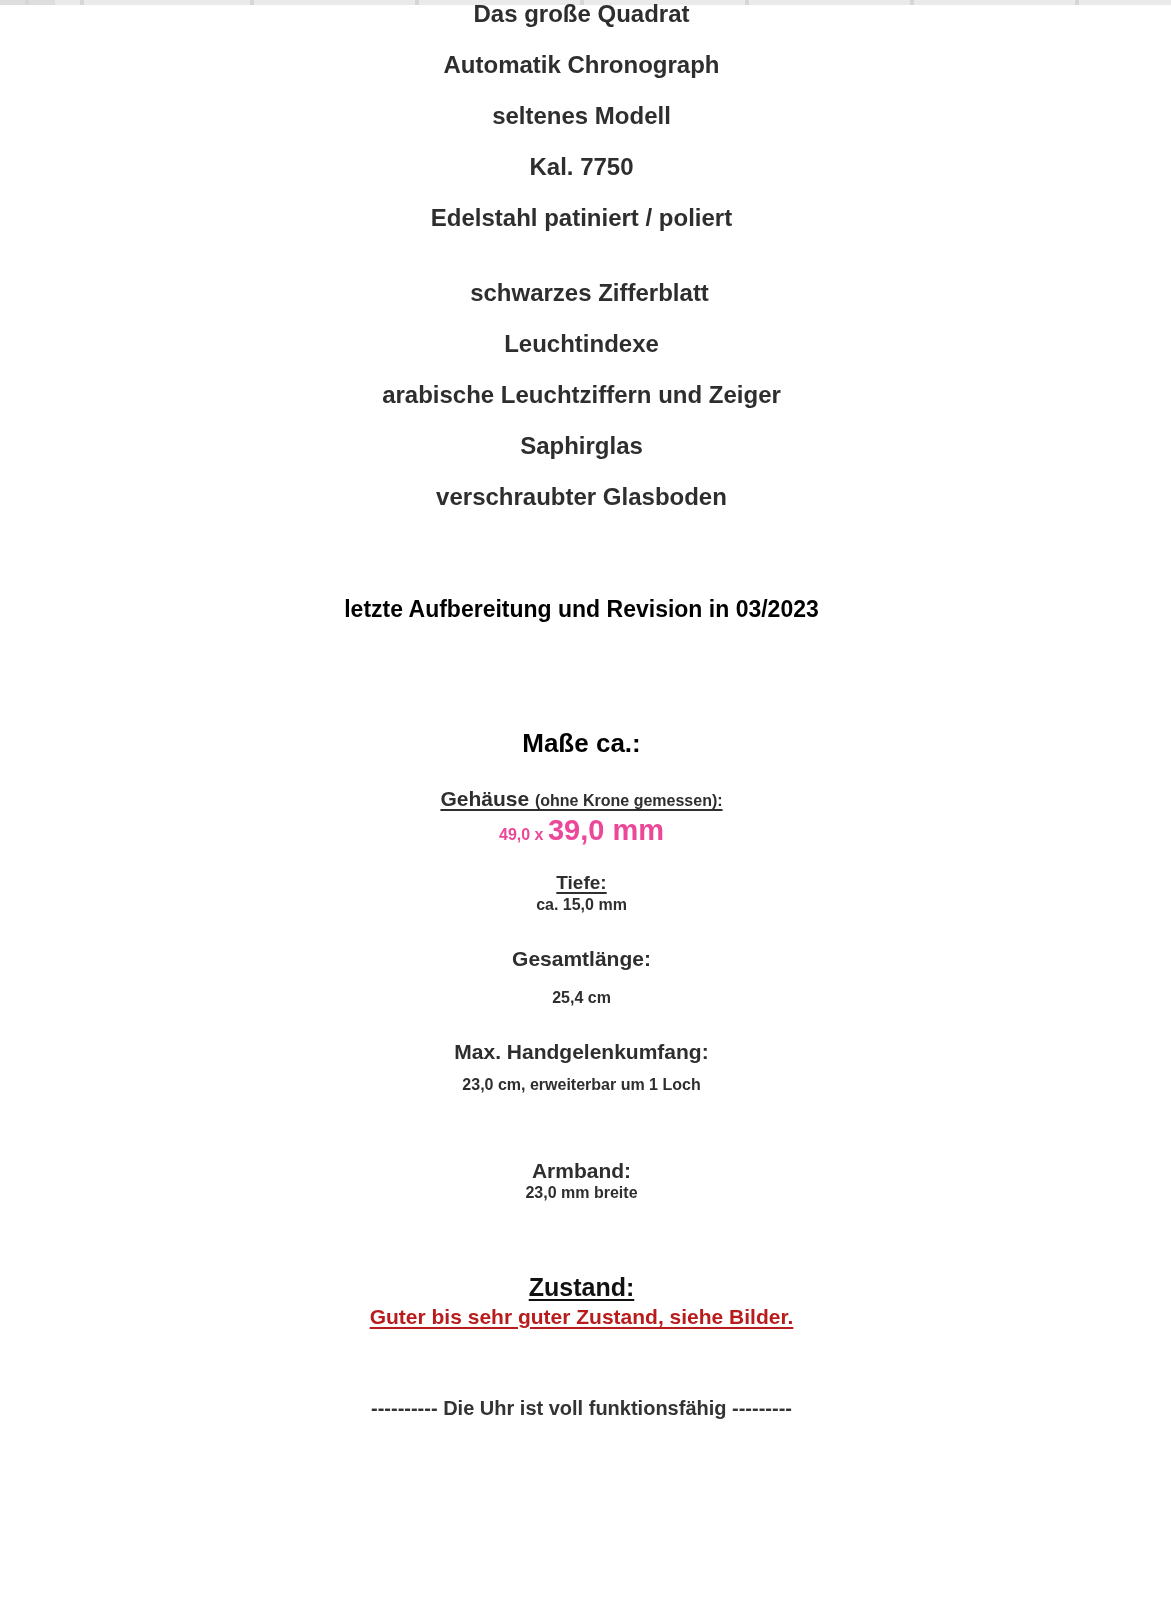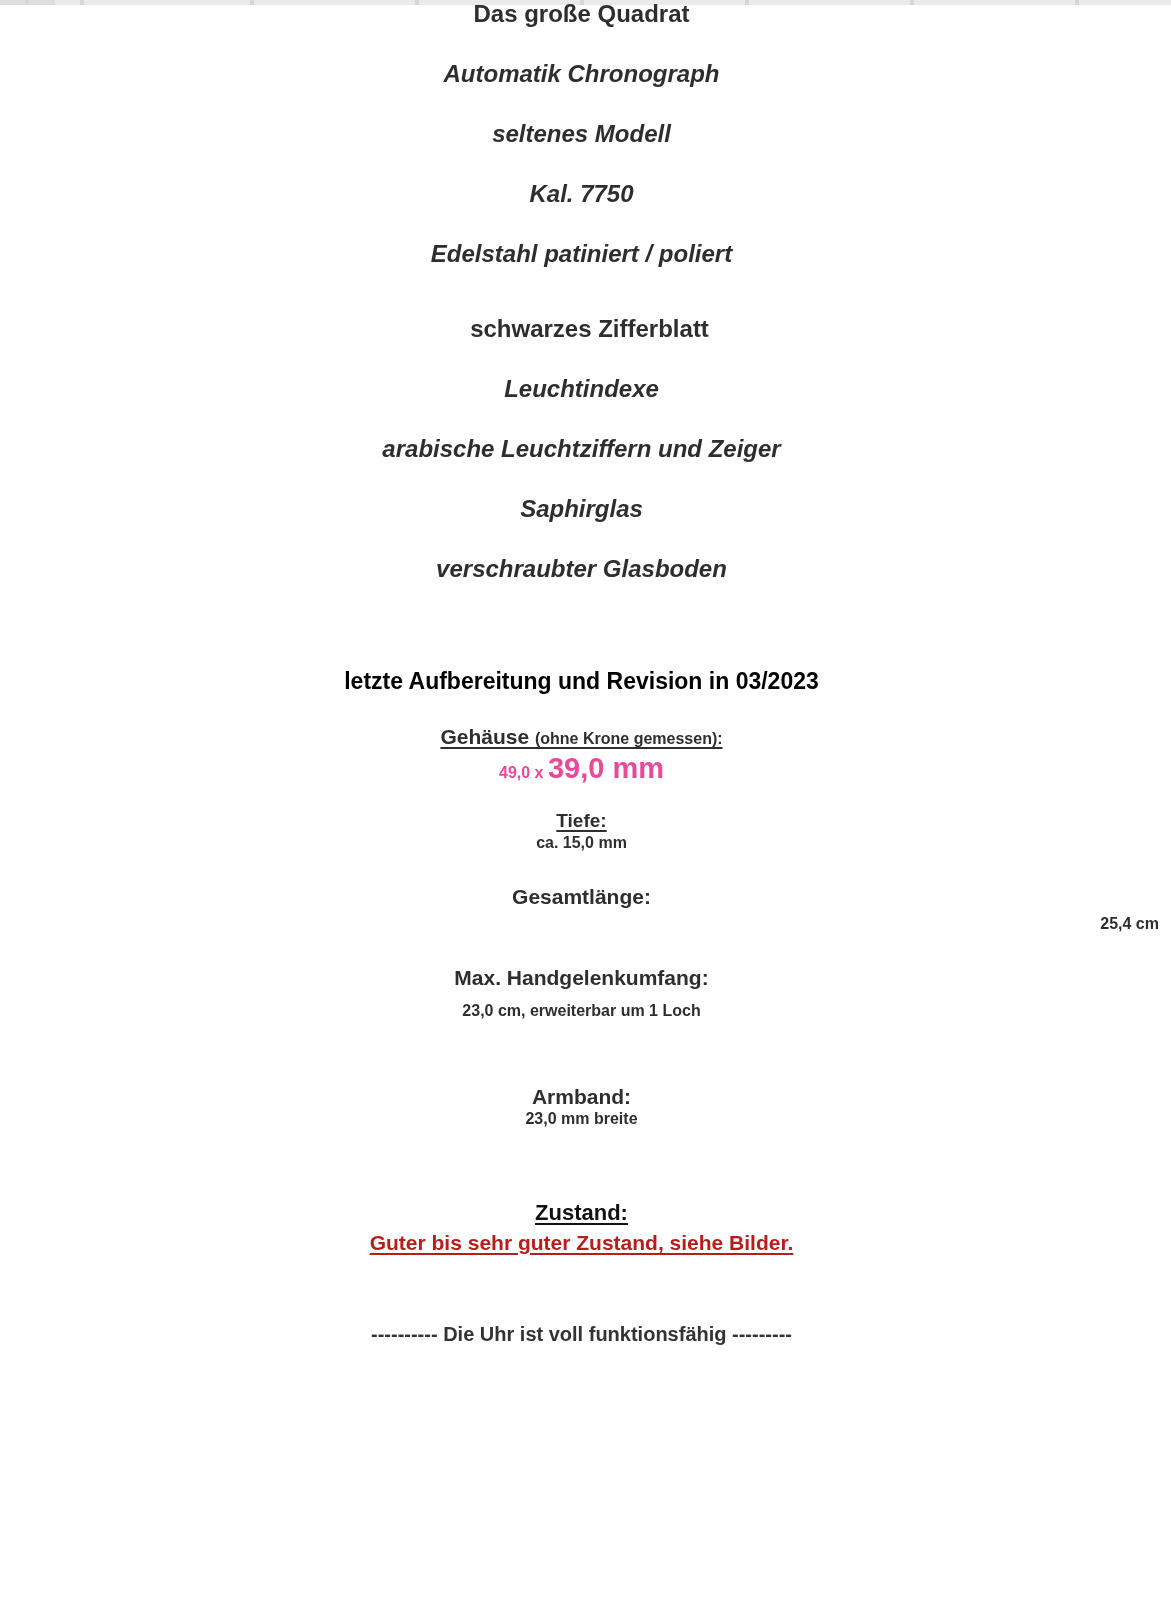--- a/index.html
+++ b/index.html
@@ -25,21 +25,21 @@
   }
   .content {
     position: absolute; top: 0; left: 4px;
     width: 1171px; height: 1600px;
     padding-right: 16px;
     text-align: center;
   }
   .content p { font-weight: bold; }
 
   .l-big     { font-size: 24px; line-height: 28px; color: #2e2e2e; }
-  .mt-line   { margin-top: 32px; font-style: italic; }
+  .mt-line   { margin-top: 23px; }
   .mt-block2 { margin-top: 47px; margin-left: 16px; }
 
   .l-band    { font-size: 23px; line-height: 30px; color: #000000; margin-top: 88px; }
   .l-service { font-size: 23px; line-height: 30px; color: #000000; margin-top: 83px; }
 
   .l-masse   { font-size: 26px; line-height: 30px; color: #000000; margin-top: 104px; }
 
   .u { text-decoration: underline; text-decoration-thickness: 2px; text-underline-offset: 3px; }
 
   .l-gehaeuse { line-height: 26px; color: #2e2e2e; margin-top: 28px; }
@@ -50,28 +50,28 @@
   .cs-prefix { font-size: 16px; }
   .cs-main   { font-size: 29px; }
 
   .l-sublabel { font-size: 19px; line-height: 24px; color: #2e2e2e; margin-top: 20px; }
   .l-value    { font-size: 16px; line-height: 20px; color: #2e2e2e; }
   .l-label    { font-size: 21px; line-height: 26px; color: #2e2e2e; }
   .l-value-sm { font-size: 16px; line-height: 18px; color: #2e2e2e; }
 
   .mt-depth-val   { margin-top: 0; }
   .mt-length      { margin-top: 31px; }
-  .mt-length-val  { margin-top: 4px; text-align: right; }
+  .mt-length-val  { margin-top: 16px; }
   .mt-wrist       { margin-top: 31px; }
   .mt-wrist-val   { margin-top: 10px; }
   .mt-armband     { margin-top: 63px; }
   .mt-leder       { margin-top: 1px; }
   .mt-breite      { margin-top: 0; }
 
-  .l-zustand   { font-size: 22px; line-height: 26px; color: #111111; margin-top: 72px; }
+  .l-zustand   { font-size: 25px; line-height: 26px; color: #111111; margin-top: 72px; }
   .l-zustand2  { font-size: 21px; line-height: 26px; color: #b91c1c; margin-top: 4px; }
   .l-footer    { font-size: 20px; line-height: 24px; color: #333333; margin-top: 66px; }
 </style>
 </head>
 <body>
 
 <div class="top-strip">
   <div class="edge-seg"></div>
   <div class="tick" style="left:25px"></div>
   <div class="tick" style="left:80px"></div>
@@ -93,20 +93,21 @@
 
   <p class="l-big mt-block2">schwarzes Zifferblatt</p>
   <p class="l-big mt-line">Leuchtindexe</p>
   <p class="l-big mt-line">arabische Leuchtziffern und Zeiger</p>
   <p class="l-big mt-line">Saphirglas</p>
   <p class="l-big mt-line">verschraubter Glasboden</p>
 
 
   <p class="l-service">letzte Aufbereitung und Revision in 03/2023</p>
 
+  <p class="l-masse">Maße ca.:</p>
 
   <p class="l-gehaeuse">
     <span class="g-label u">Gehäuse </span><span class="g-note u">(ohne Krone gemessen):</span>
   </p>
   <p class="l-case-size">
     <span class="cs-prefix">49,0 x </span><span class="cs-main">39,0 mm</span>
   </p>
 
   <p class="l-sublabel u">Tiefe:</p>
   <p class="l-value mt-depth-val">ca. 15,0 mm</p>

